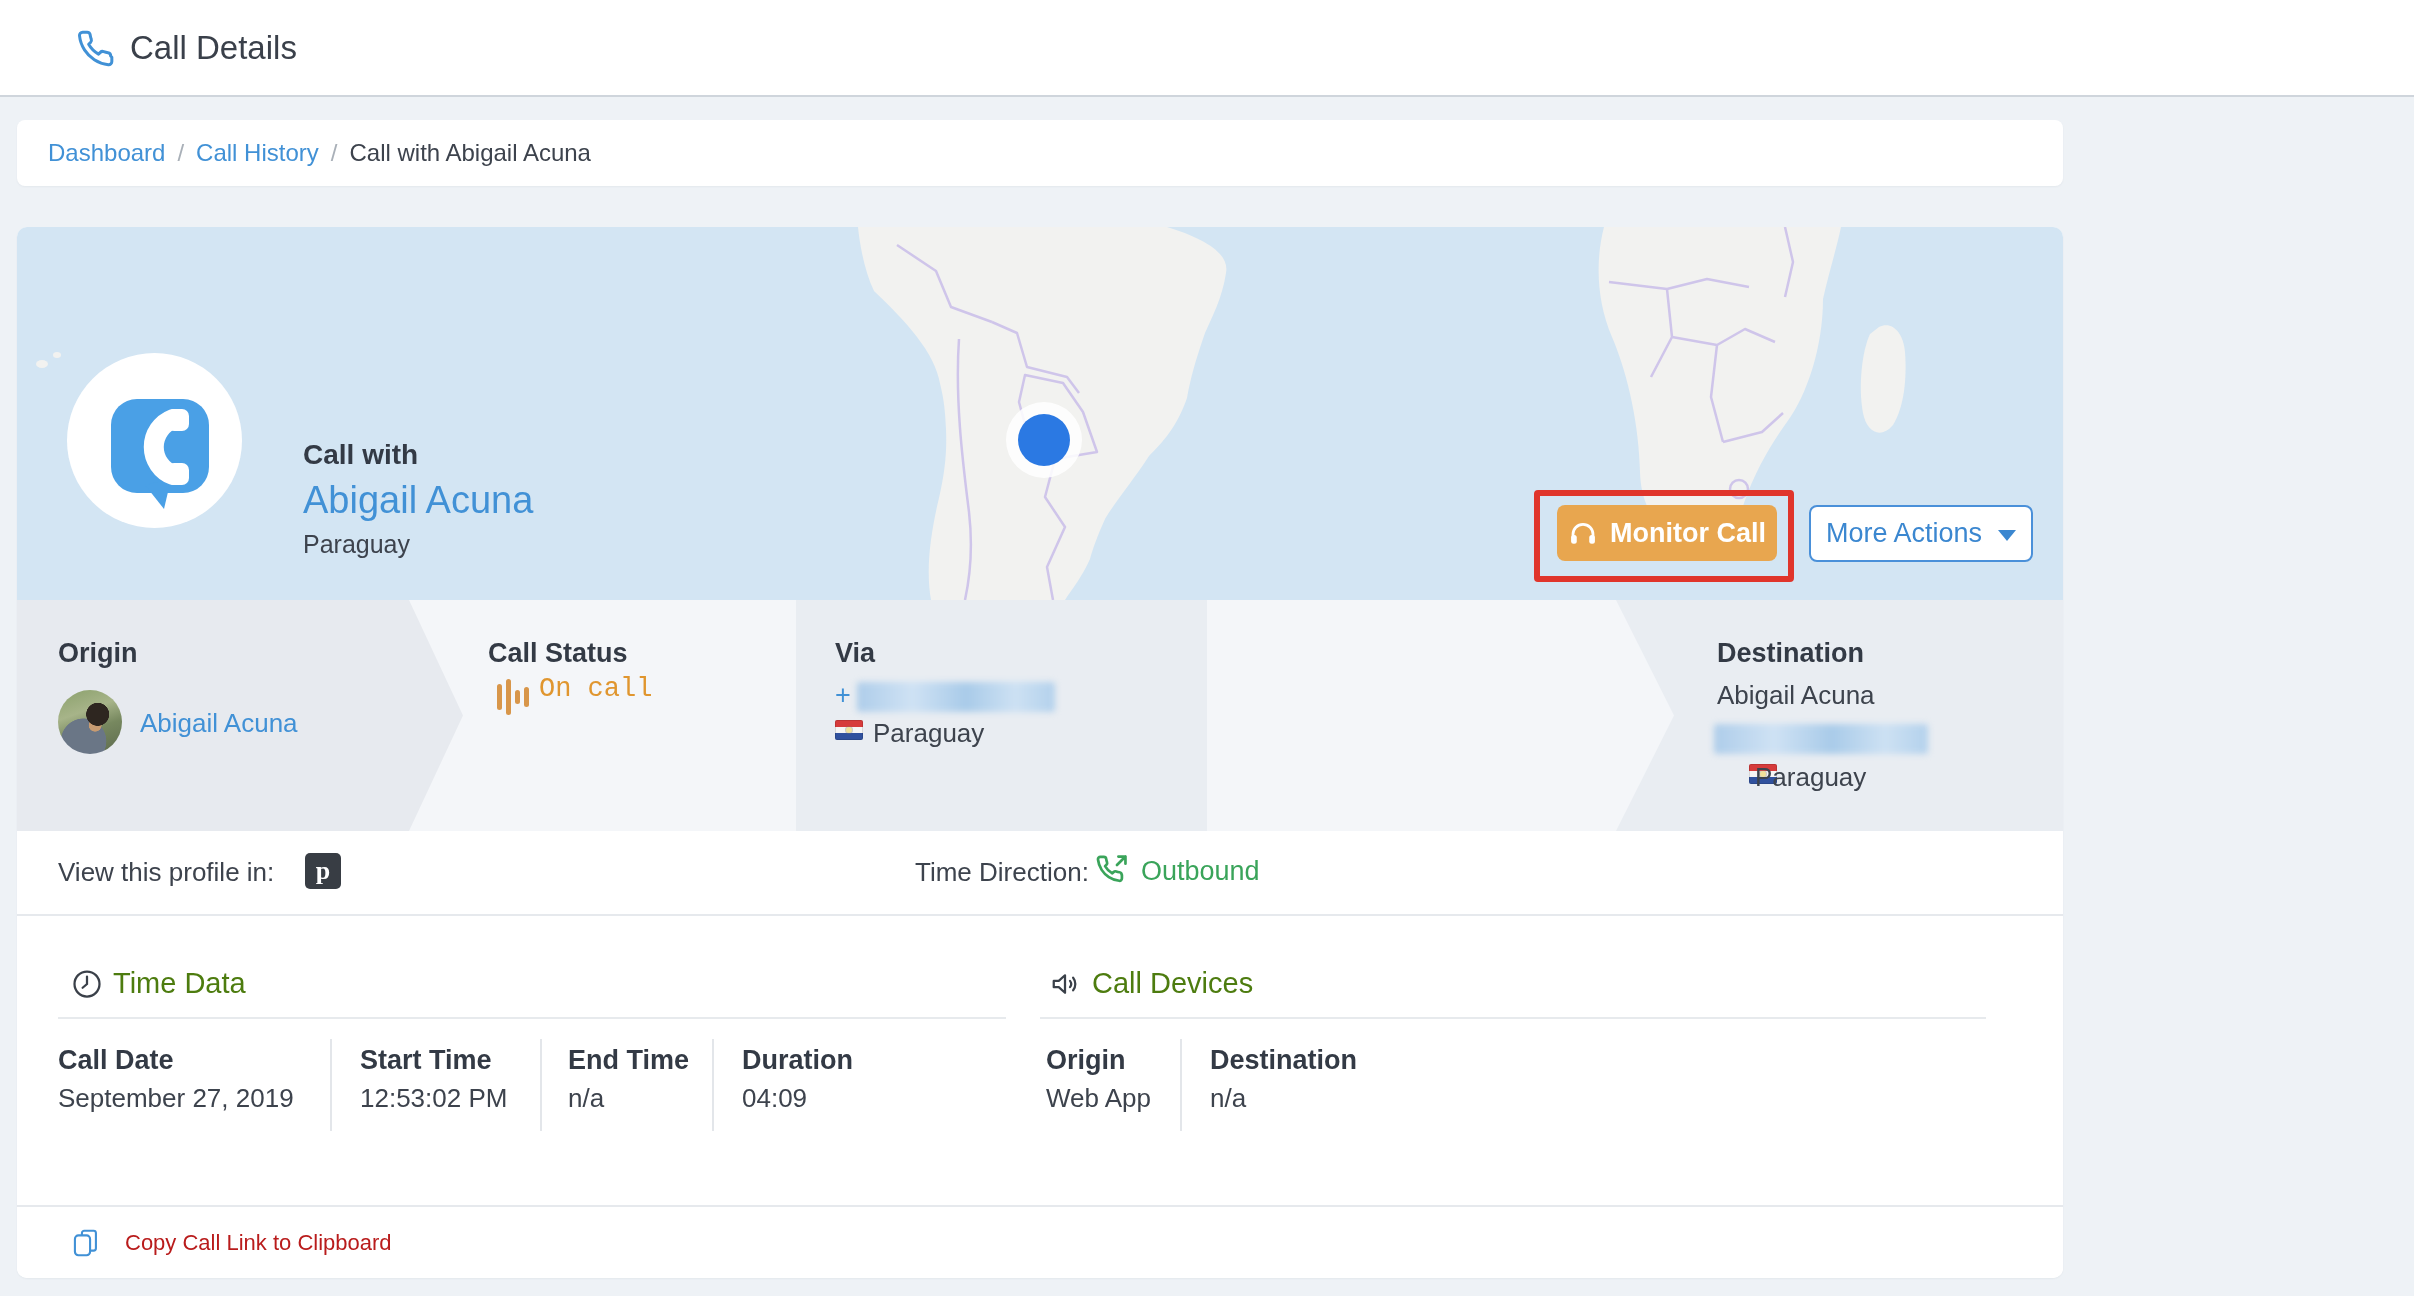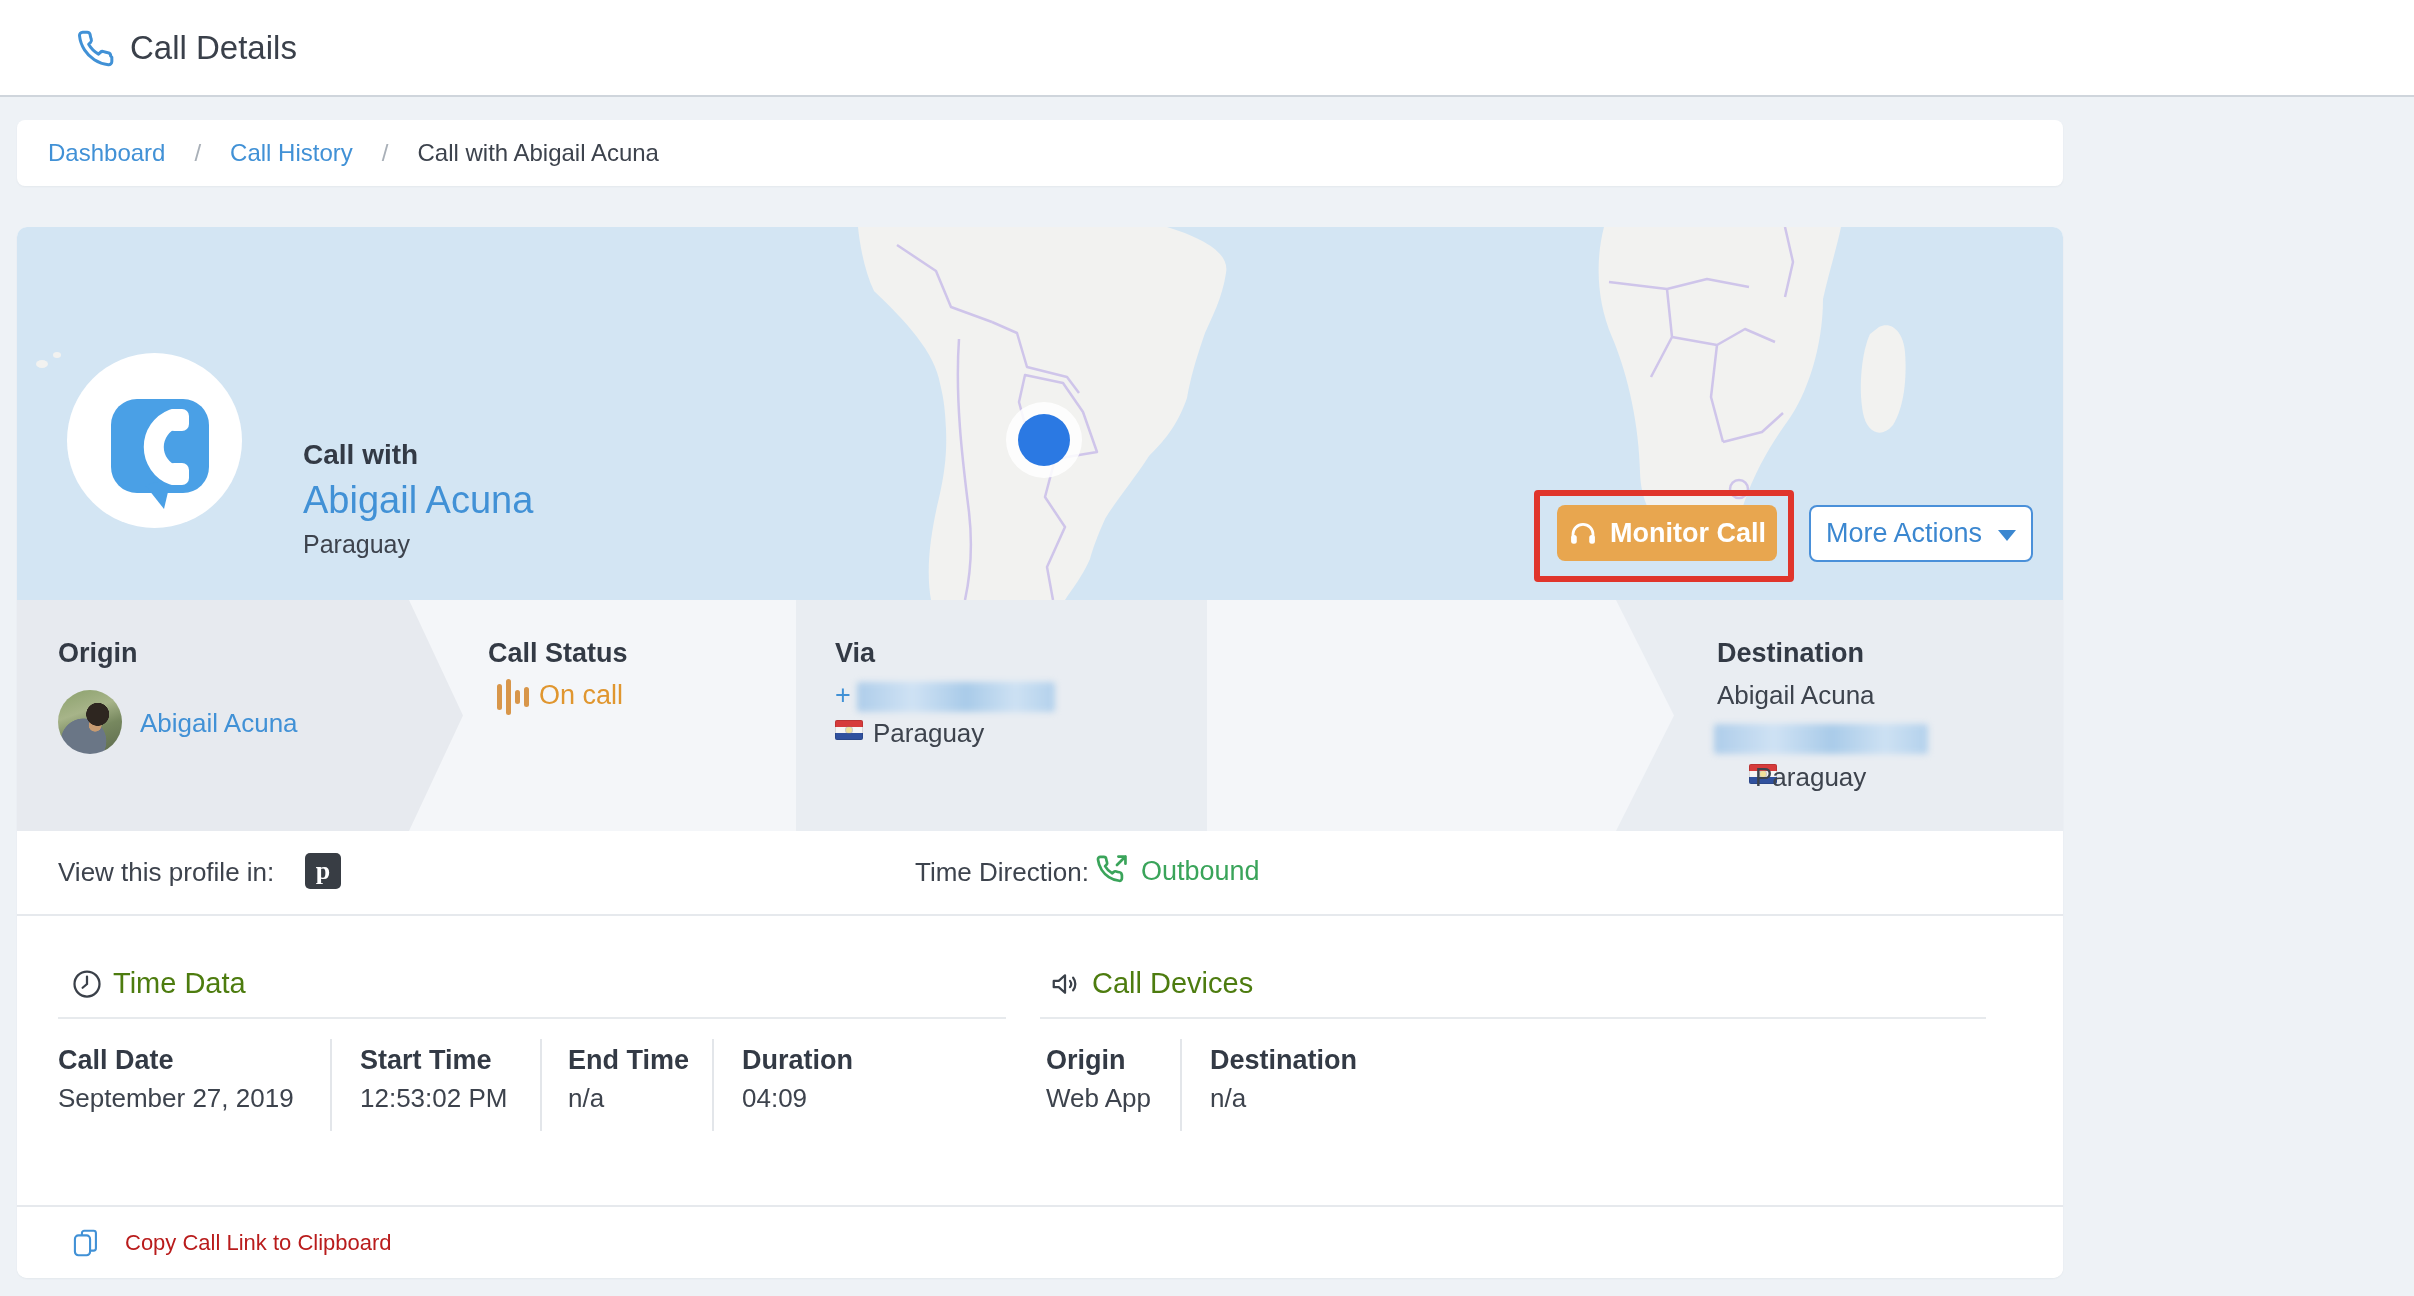--- a/index.html
+++ b/index.html
@@ -19,21 +19,21 @@
   }
   .top-header .title{font-size:33px;color:#3a404a;margin-left:14px;}
   .phone-ic{margin-left:28px;width:40px;height:40px;}
 
   
   .crumb-card{
     position:absolute;left:17px;top:120px;width:2046px;height:66px;
     background:#fff;border-radius:8px;box-shadow:0 1px 2px rgba(40,50,70,.05);
     display:flex;align-items:center;font-size:24px;
   }
-  .crumb-card .pad{margin-left:31px;display:flex;gap:29px;align-items:center;}
+  .crumb-card .pad{margin-left:31px;display:flex;gap:12px;align-items:center;}
   .crumb-link{color:#4191d6;text-decoration:none;cursor:pointer;}
   .crumb-sep{color:#a9b0b8;}
   .crumb-cur{color:#3d434d;}
 
   
   .main-card{
     position:absolute;left:17px;top:227px;width:2046px;height:1051px;
     background:#fff;border-radius:10px;overflow:hidden;
     box-shadow:0 1px 2px rgba(40,50,70,.05);
   }
@@ -240,21 +240,21 @@
     <div class="strip-item origin-photo" style="left:41px;top:90px;"></div>
     <span class="strip-item link-blue" style="left:123px;top:108px;font-size:26px;">Abigail Acuna</span>
 
     <span class="chev-label" style="left:471px;">Call Status</span>
     <div class="strip-item wave" style="left:480px;top:78px;height:38px;">
       <i style="height:26px;"></i>
         <i style="height:36px;"></i>
         <i style="height:14px;"></i>
         <i style="height:20px;"></i>
     </div>
-    <span class="strip-item oncall-txt" style="left:522px;top:80px;">On call</span>
+    <span class="strip-item oncall-txt" style="left:522px;top:74px;font-family:Liberation Mono, monospace;">On call</span>
 
     <span class="chev-label" style="left:818px;">Via</span>
     <span class="strip-item link-blue" style="left:818px;top:80px;font-size:27px;">+</span>
     <div class="strip-item blur-num" style="left:840px;top:82px;width:198px;height:30px;"></div>
     <span class="strip-item flag-py" style="left:818px;top:120px;"></span>
     <span class="strip-item plain-txt" style="left:856px;top:118px;">Paraguay</span>
 
     <span class="chev-label" style="left:1700px;">Destination</span>
     <span class="strip-item plain-txt" style="left:1700px;top:80px;">Abigail Acuna</span>
     <div class="strip-item blur-num" style="left:1697px;top:124px;width:214px;height:30px;"></div>

